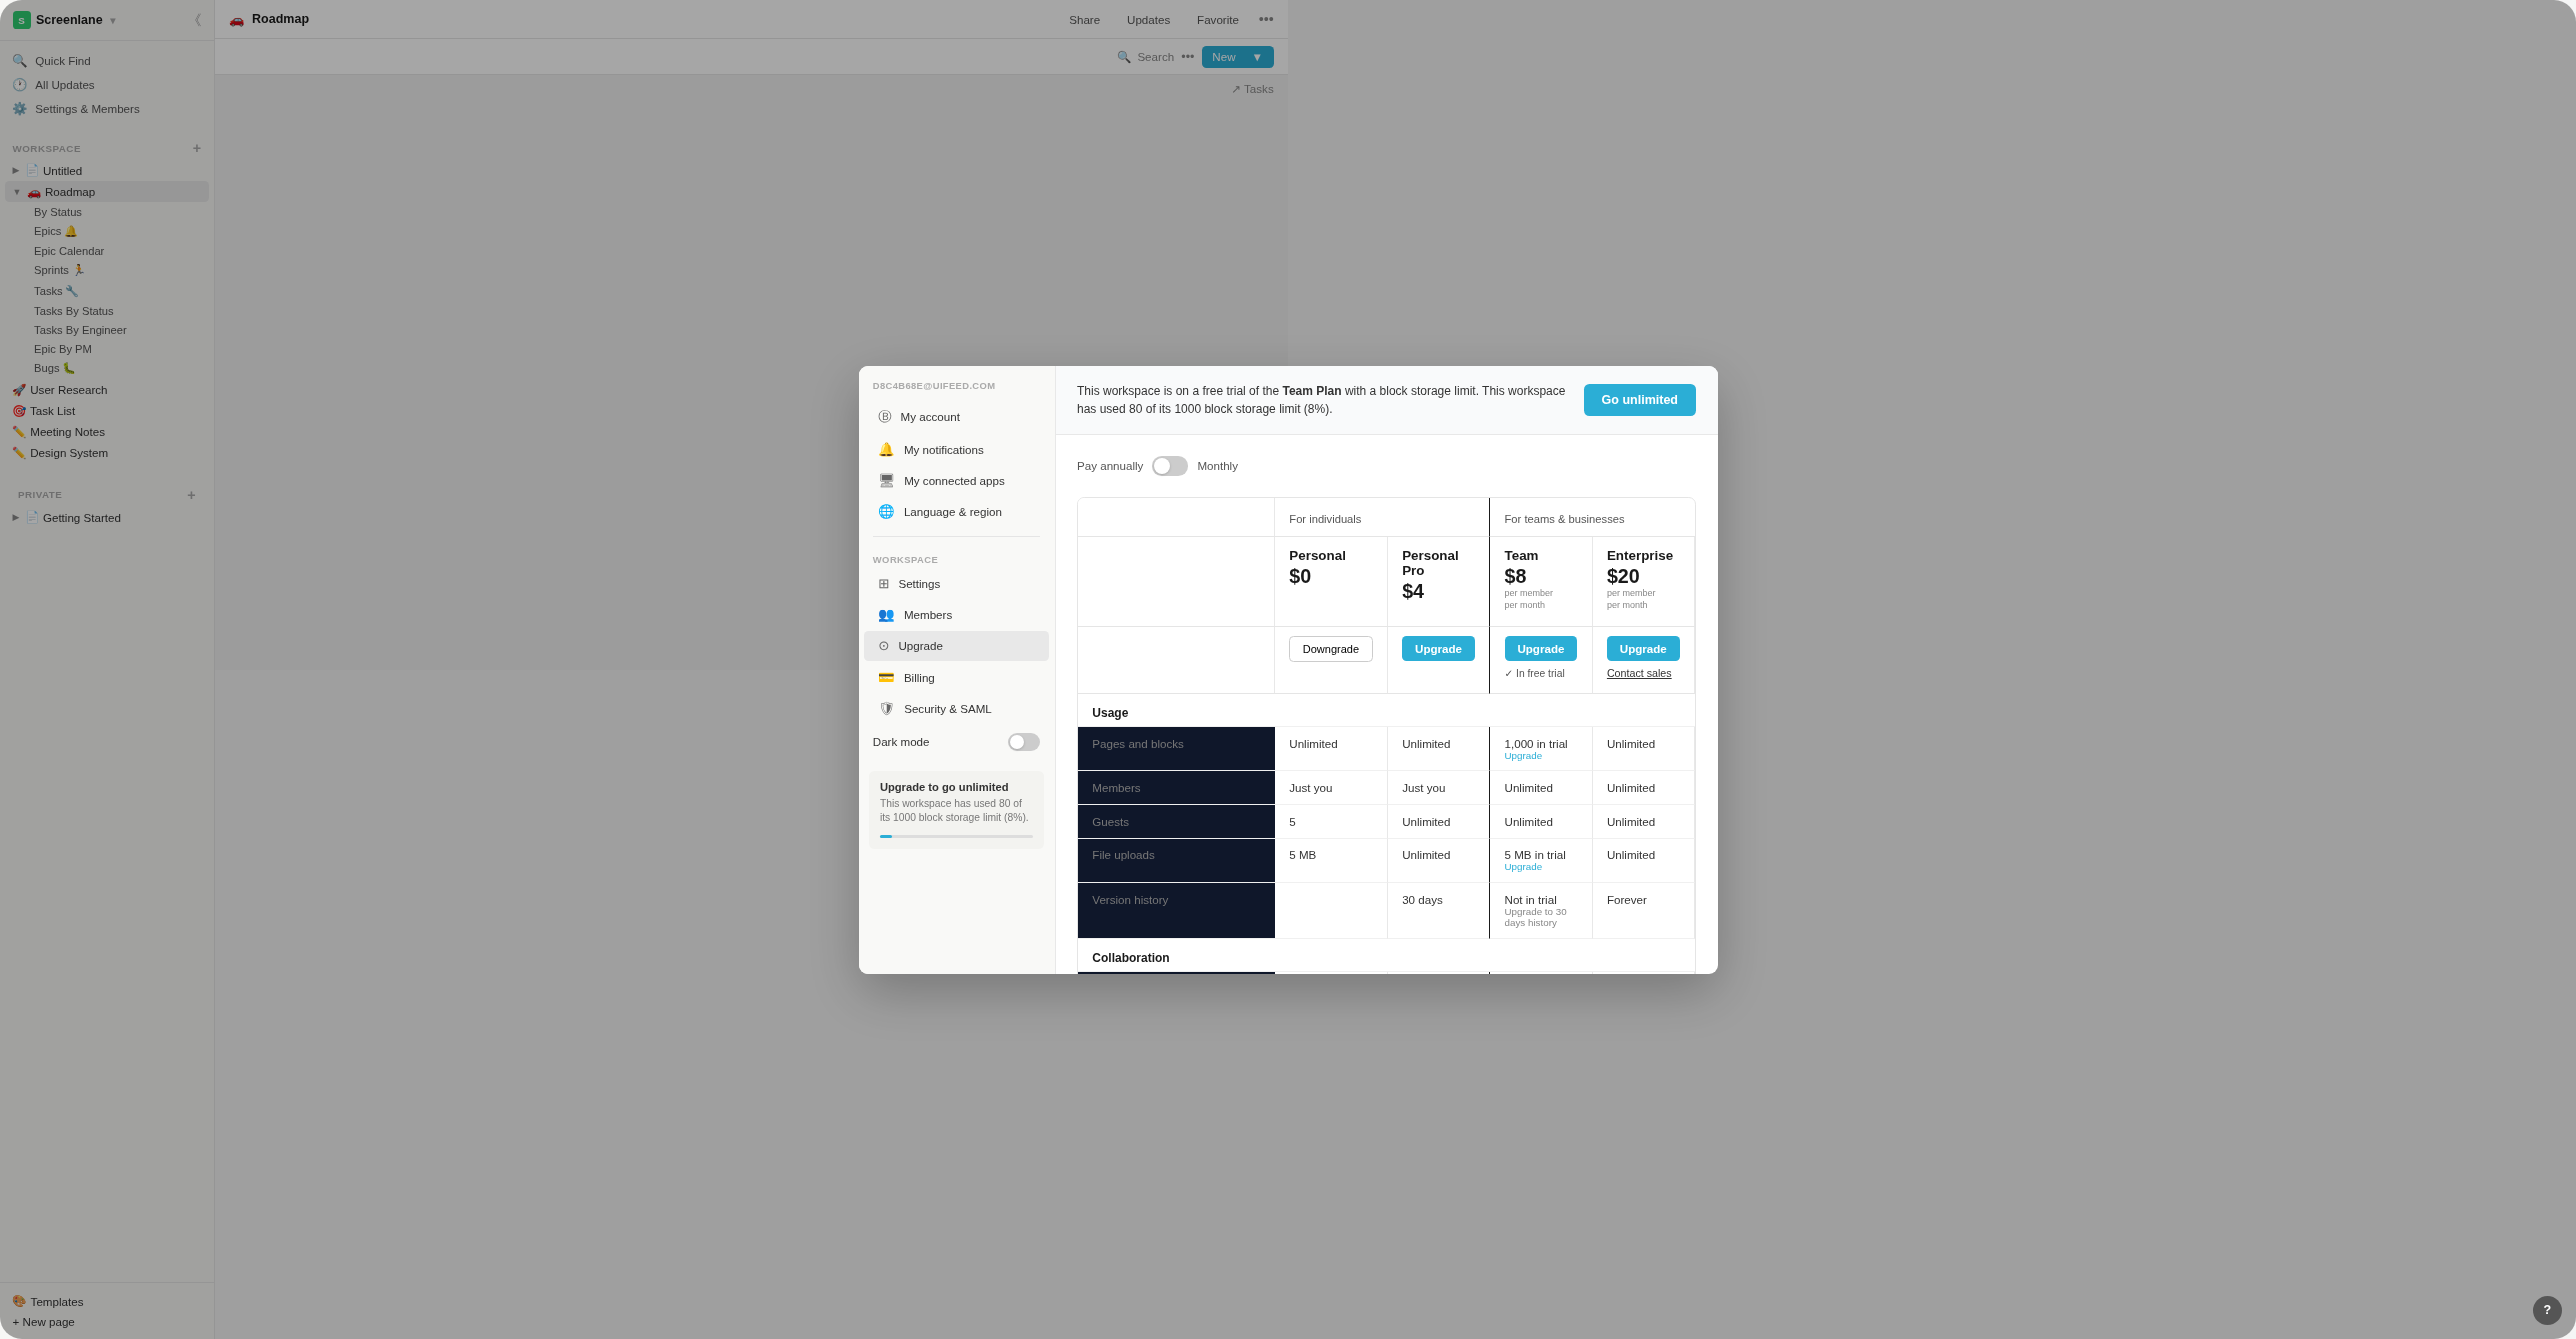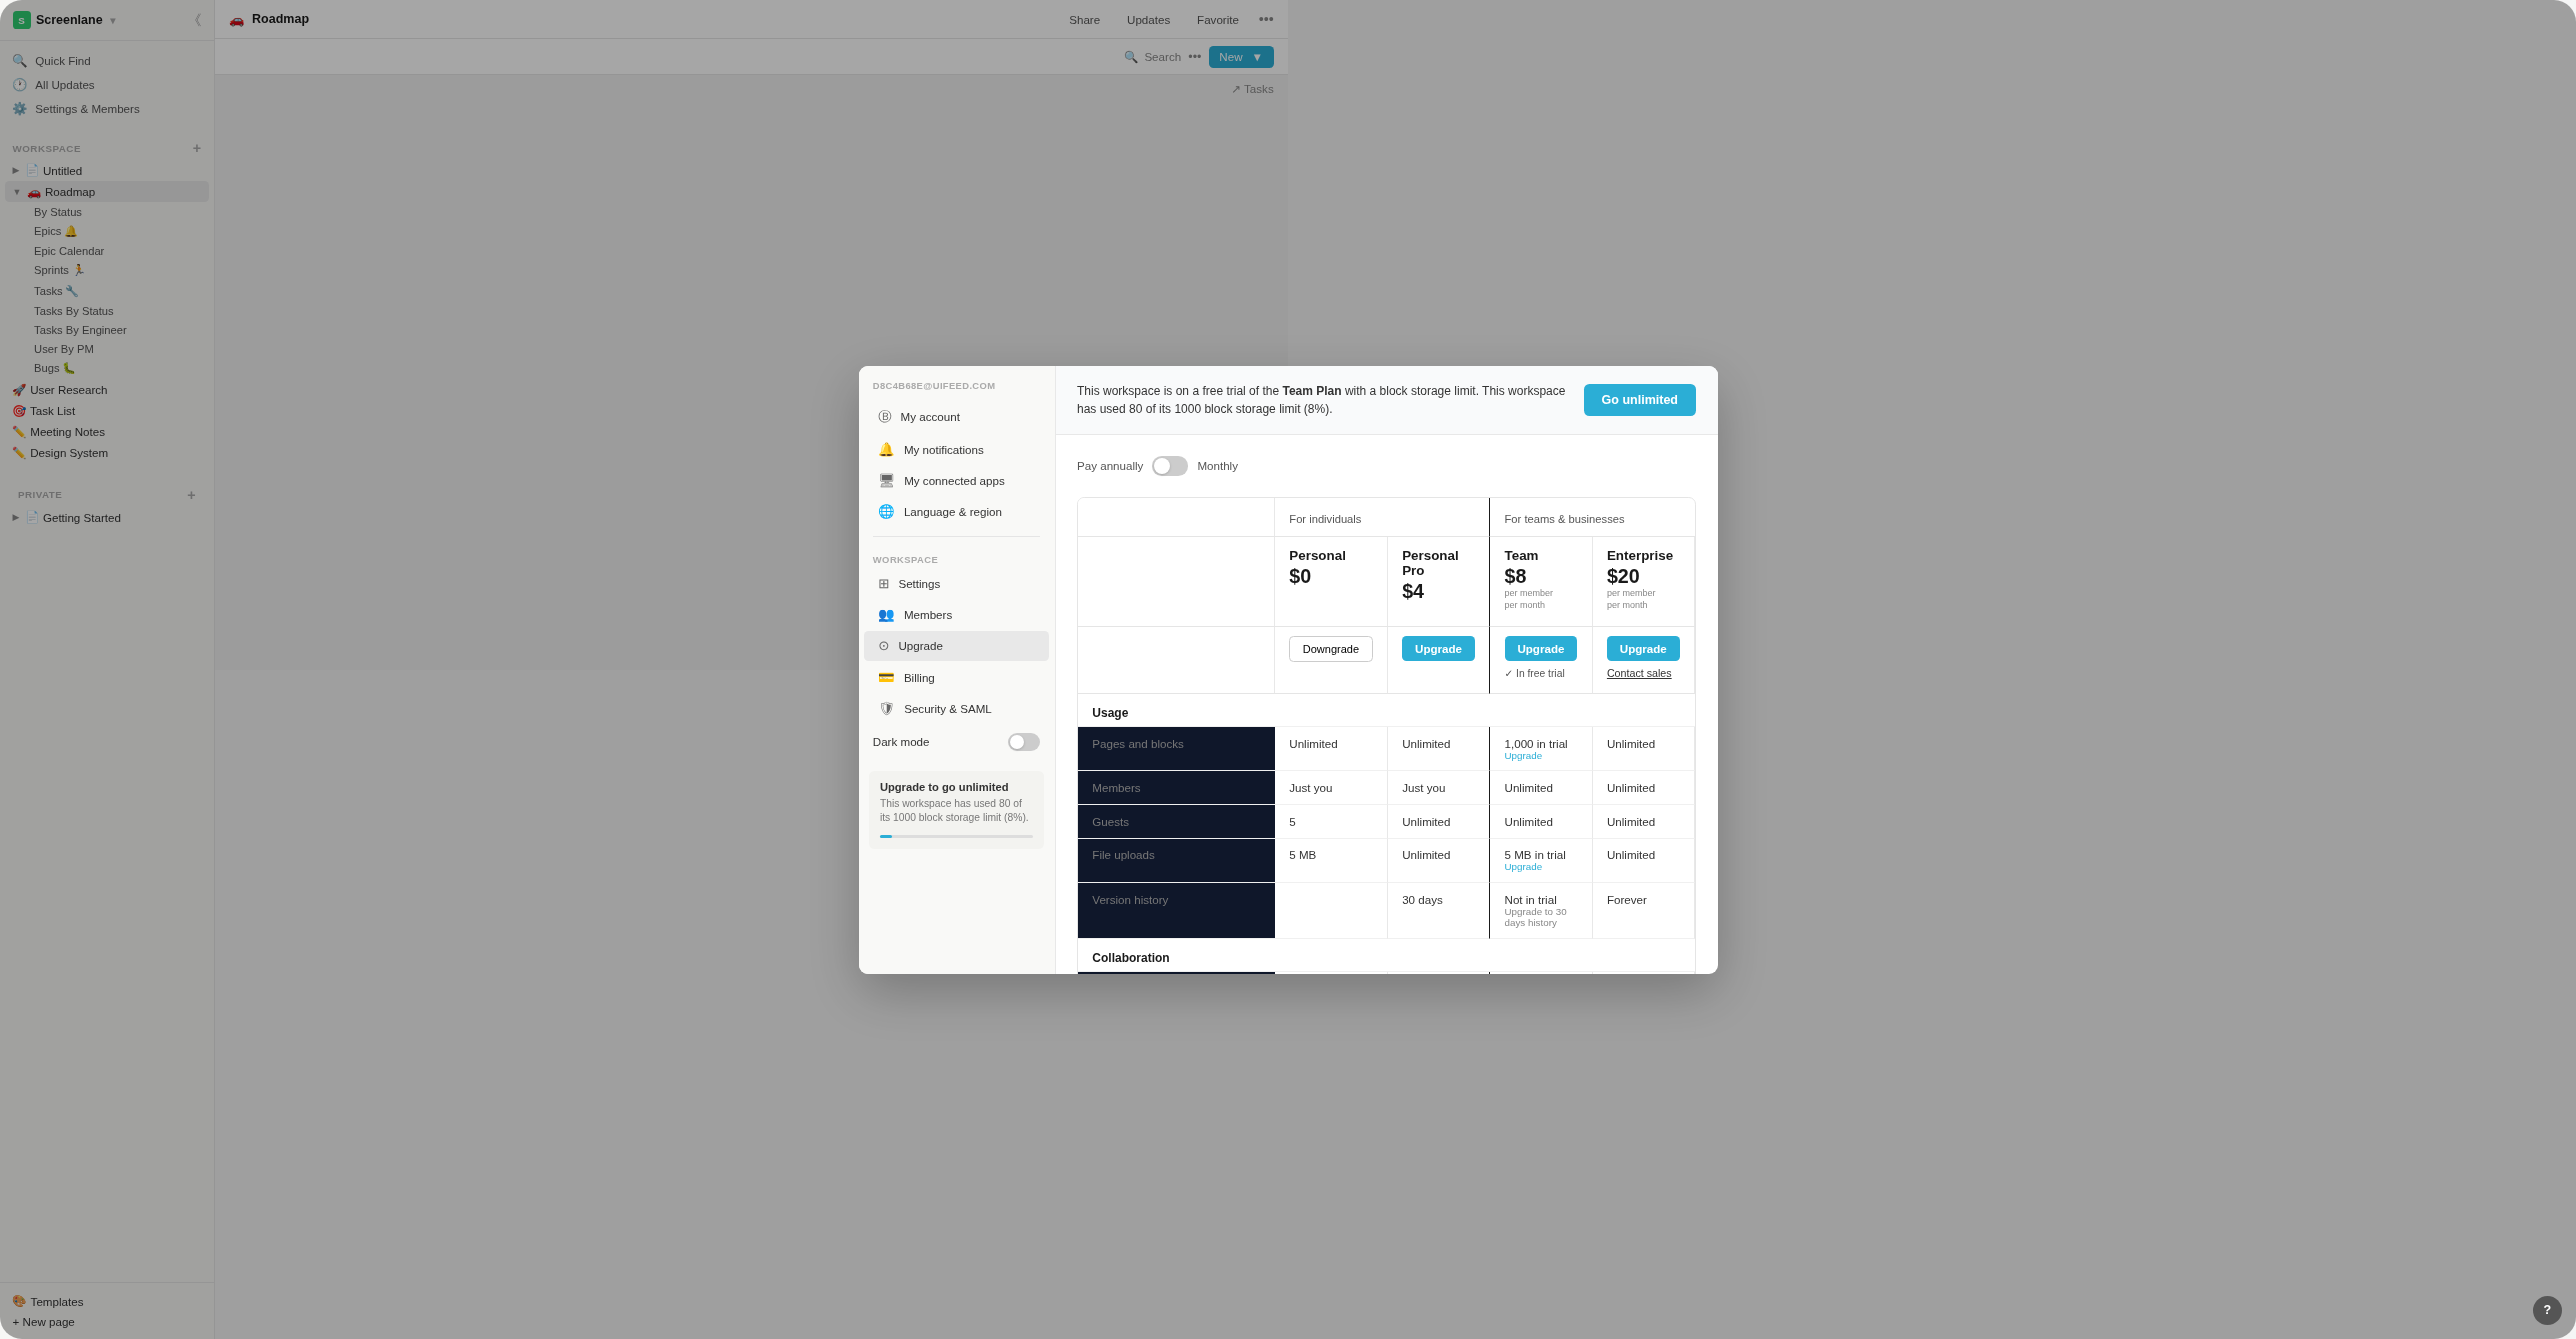--- a/index.html
+++ b/index.html
@@ -176,21 +176,21 @@
     .new-btn {
       background: #2baed6;
       color: white;
       border: none;
       border-radius: 4.5px;
       padding: 4.5px 10.7px;
       font-size: 11.6px;
       cursor: pointer;
       display: flex;
       align-items: center;
-      gap: 9px;
+      gap: 16px;
     }
     .tasks-link {
       display: flex;
       align-items: center;
       gap: 3.6px;
       color: #888;
       font-size: 11.6px;
       cursor: pointer;
       justify-content: flex-end;
       padding: 7.2px 14.3px;
@@ -610,21 +610,21 @@
       <div class="tree-item">
         <span>Tasks 🔧</span>
       </div>
       <div class="tree-item">
         <span>Tasks By Status</span>
       </div>
       <div class="tree-item">
         <span>Tasks By Engineer</span>
       </div>
       <div class="tree-item">
-        <span>User By PM</span>
+        <span>Epic By PM</span>
       </div>
       <div class="tree-item">
         <span>Bugs 🐛</span>
       </div>
     </div>
     <div class="tree-item">
       <span>🚀 User Research</span>
     </div>
     <div class="tree-item">
       <span>🎯 Task List</span>

